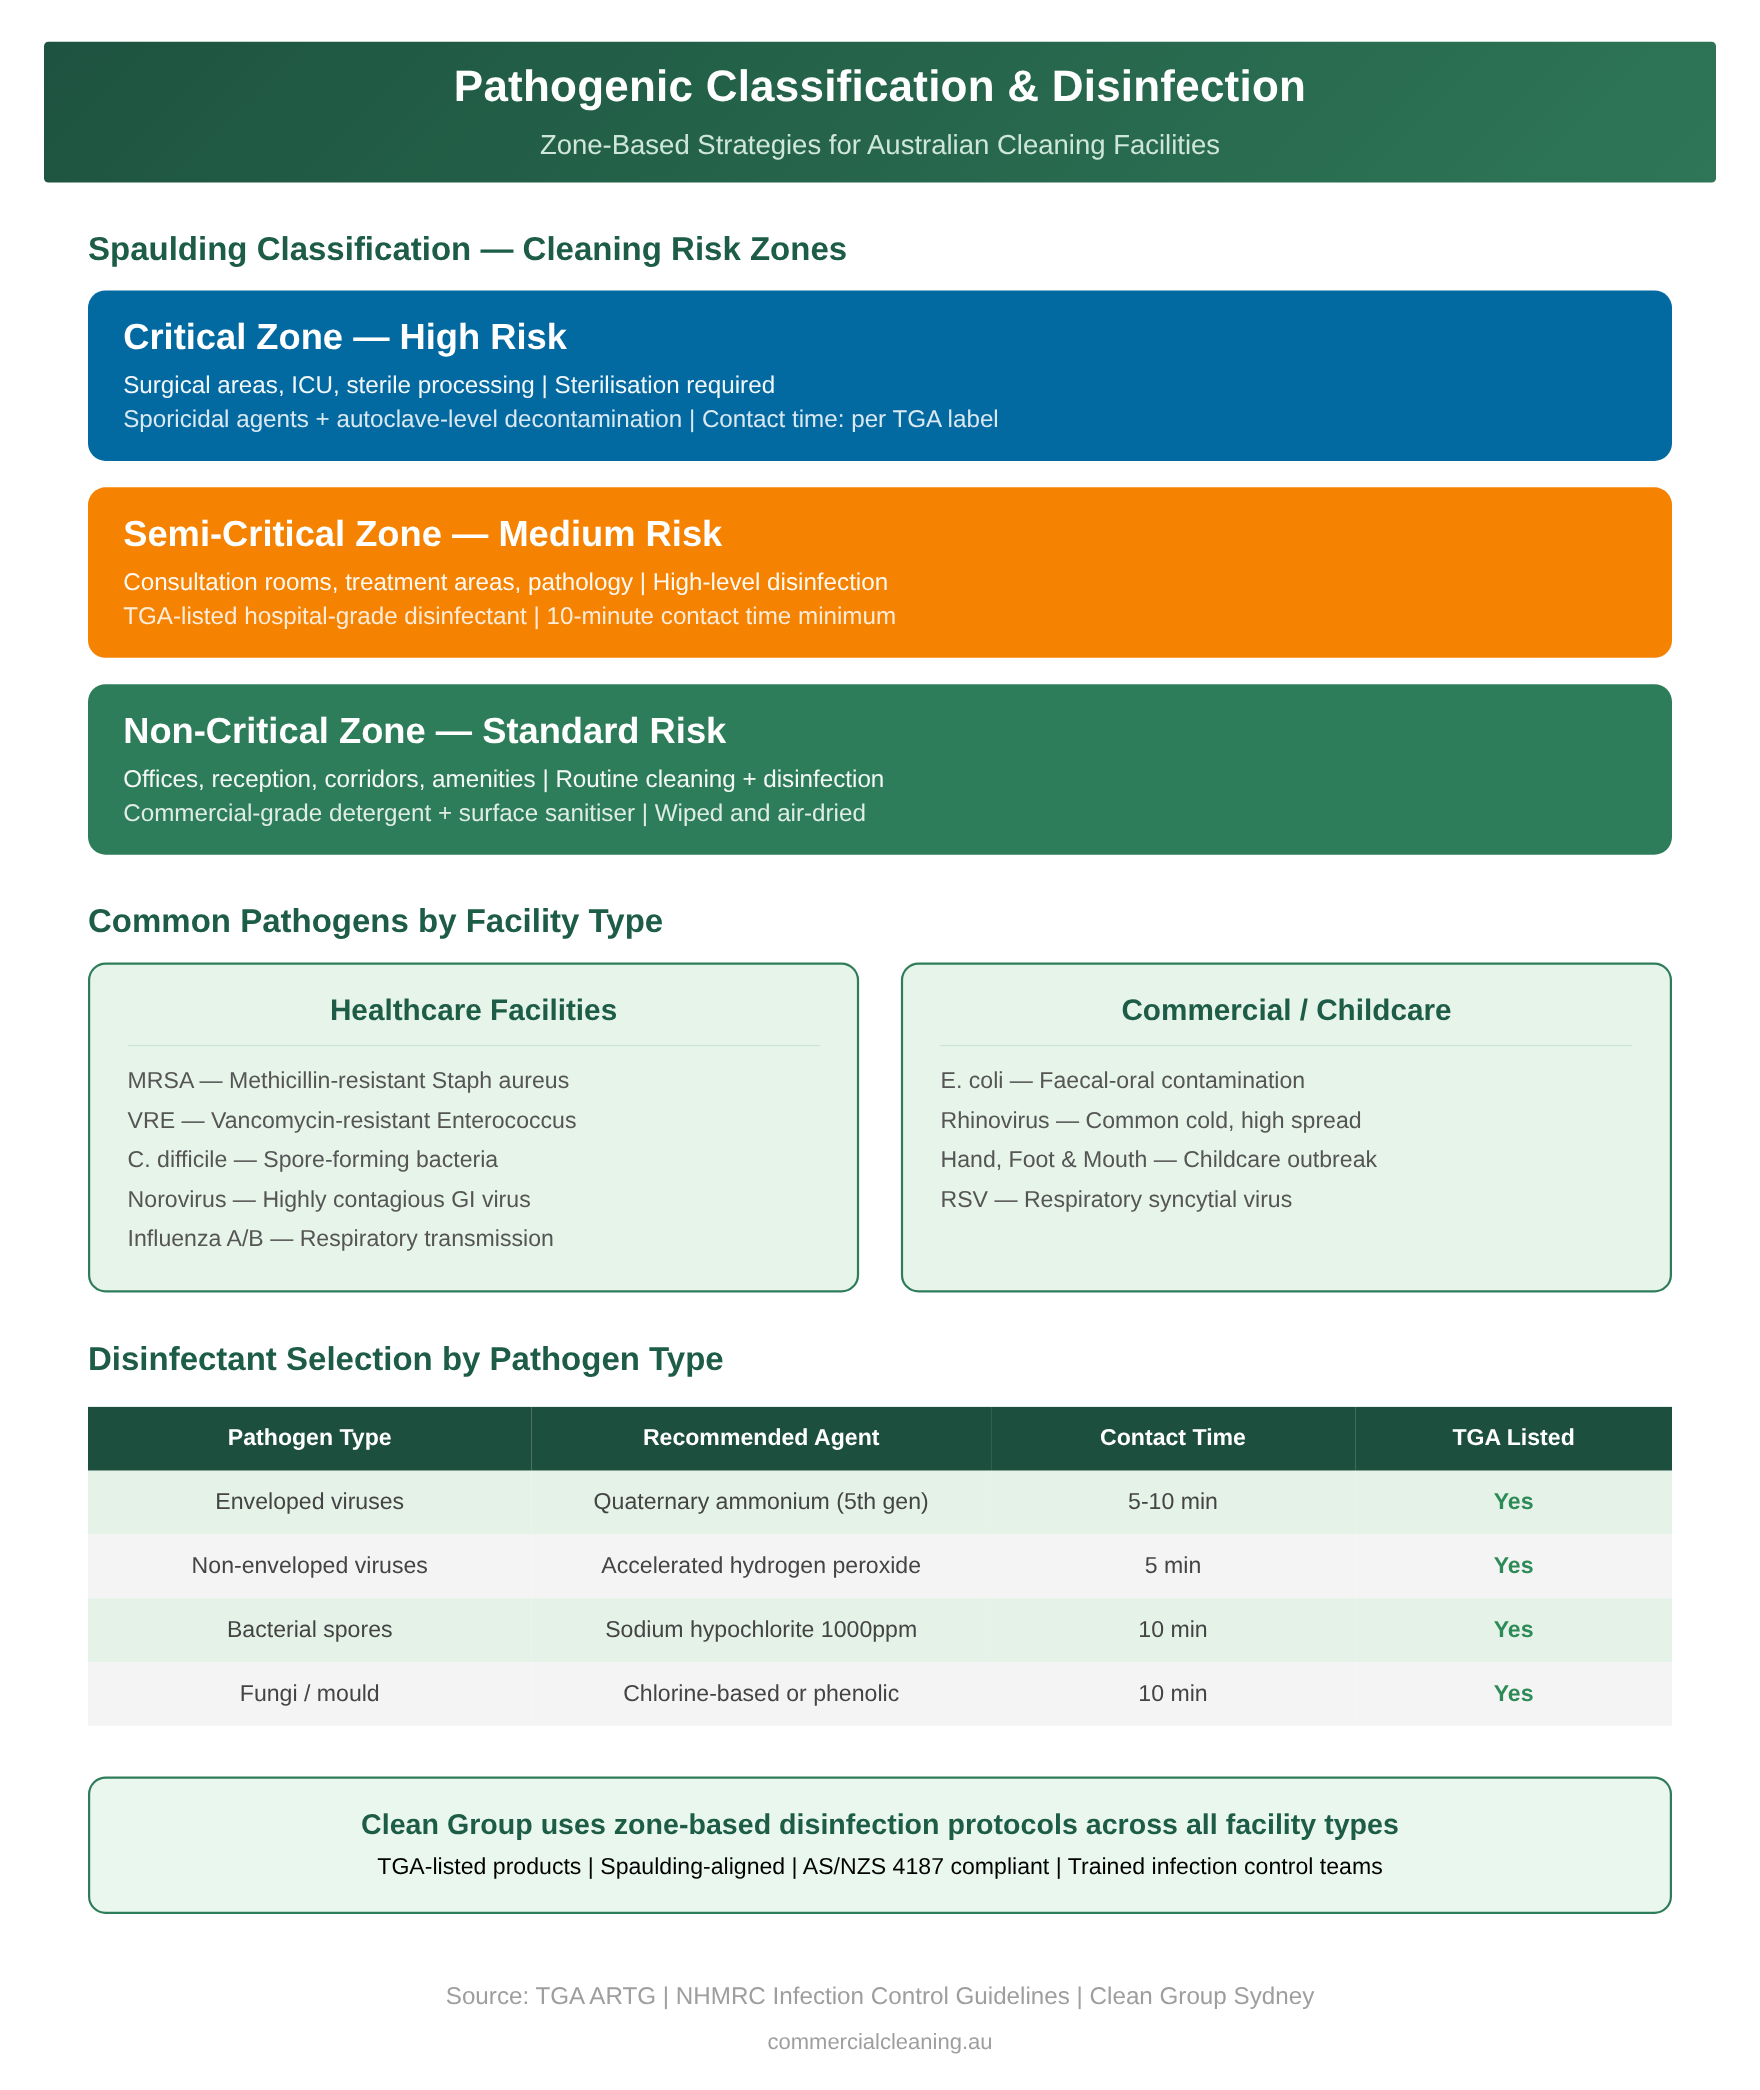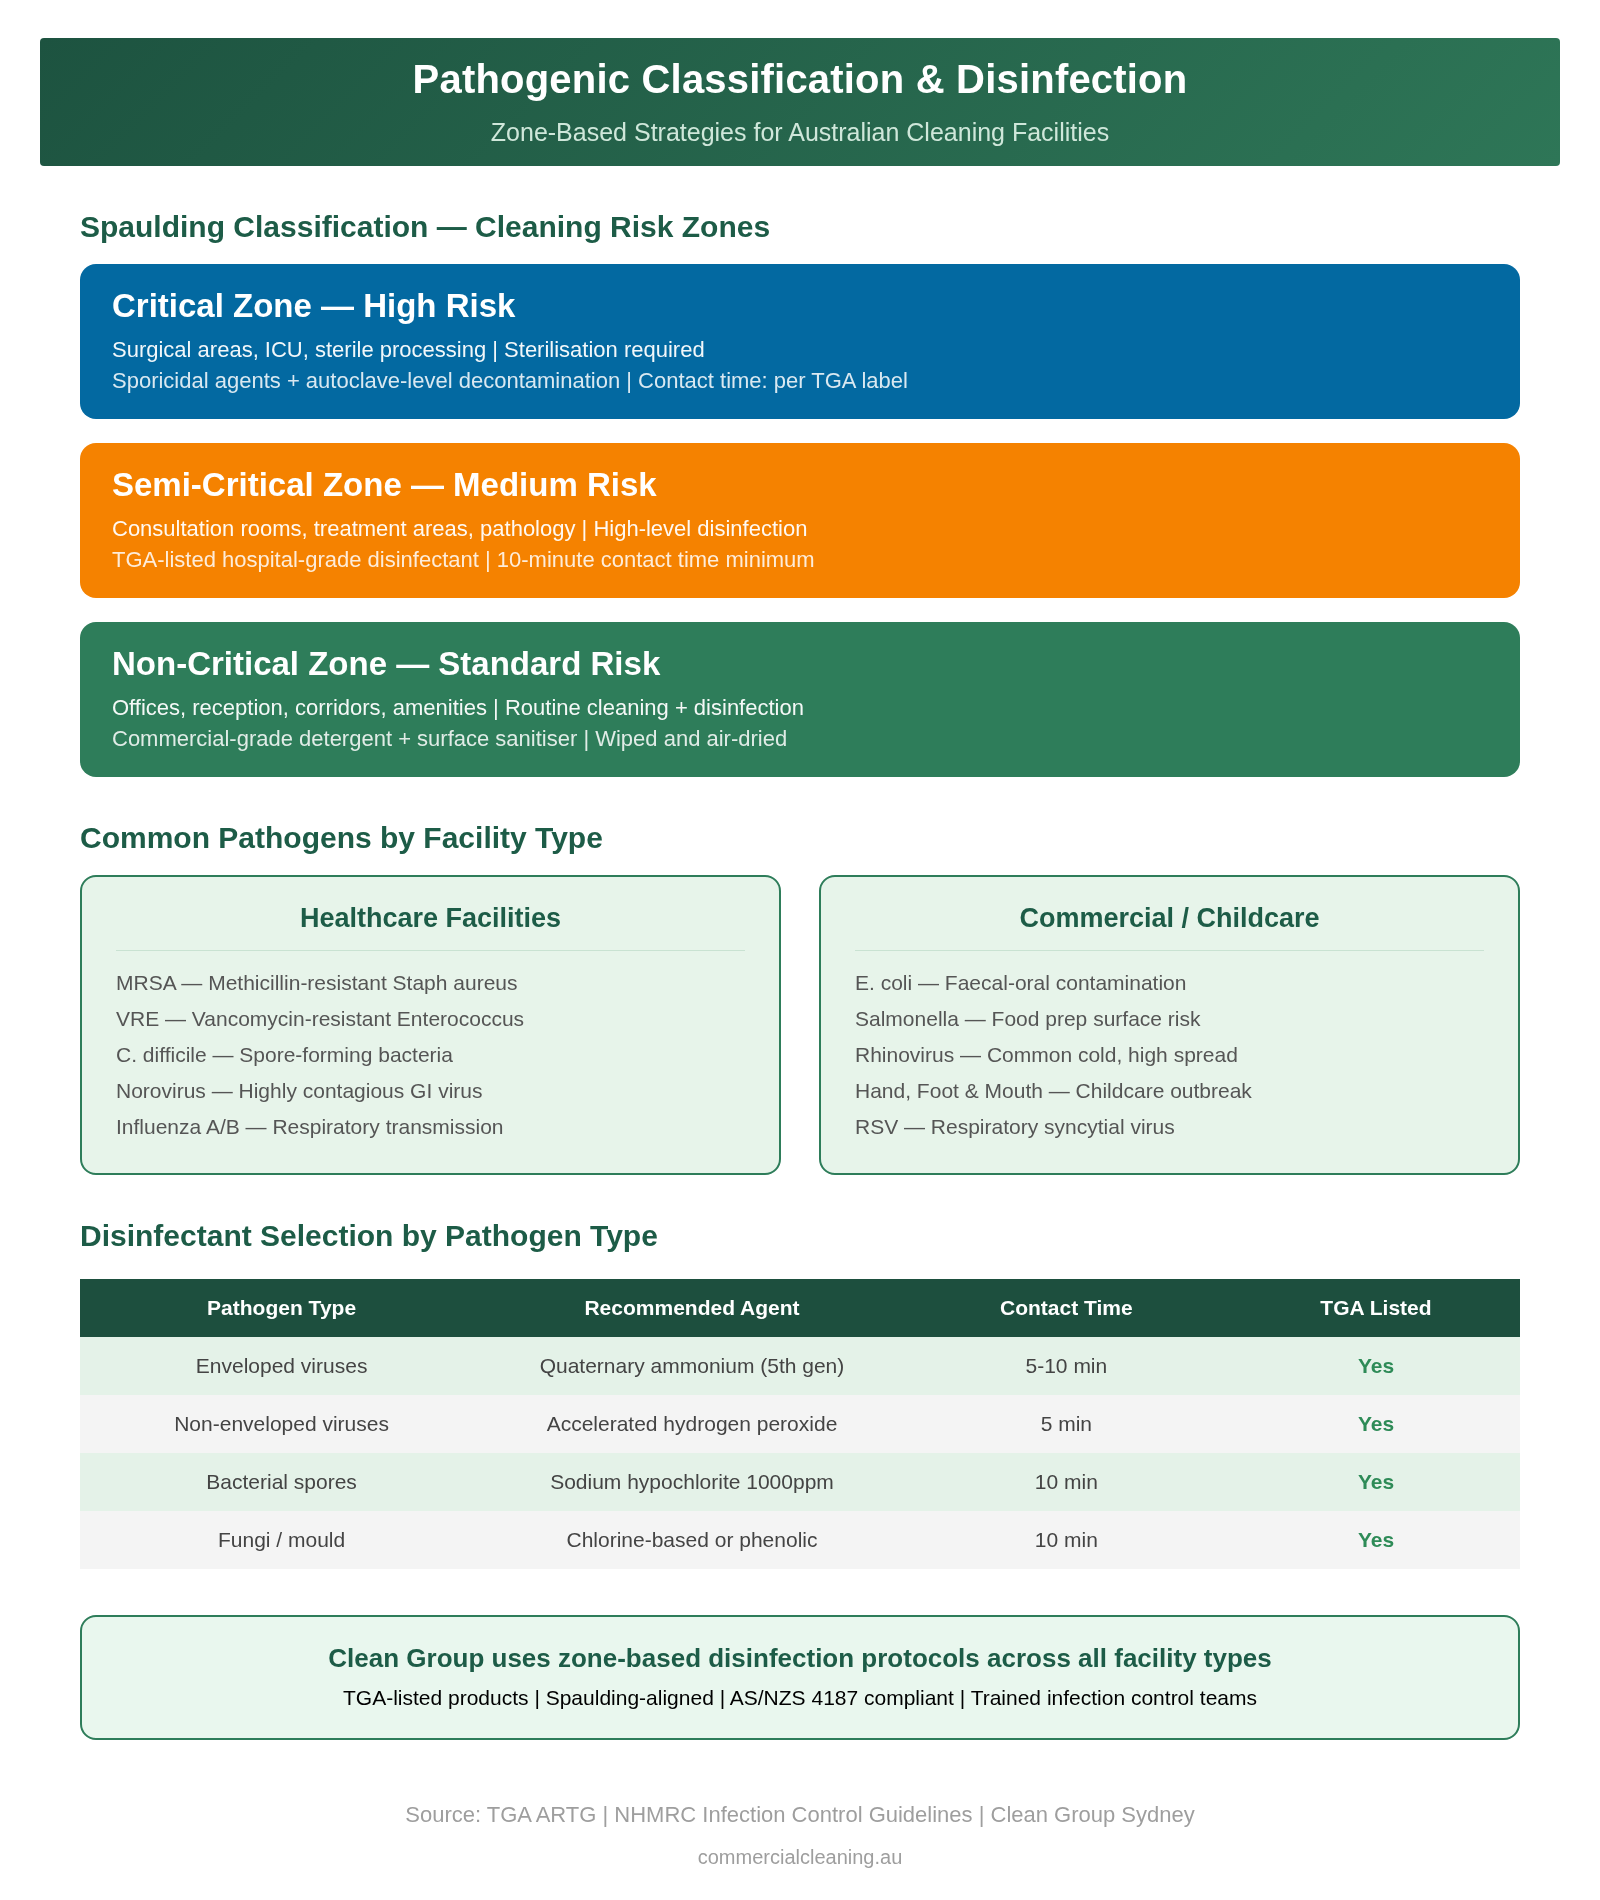--- a/index.html
+++ b/index.html
@@ -124,21 +124,20 @@
       <div class="card-item">MRSA — Methicillin-resistant Staph aureus</div>
       <div class="card-item">VRE — Vancomycin-resistant Enterococcus</div>
       <div class="card-item">C. difficile — Spore-forming bacteria</div>
       <div class="card-item">Norovirus — Highly contagious GI virus</div>
       <div class="card-item">Influenza A/B — Respiratory transmission</div>
     </section>
     <section class="card">
       <div class="card-title">Commercial / Childcare</div>
       <hr class="card-divider">
       <div class="card-item">E. coli — Faecal-oral contamination</div>
-      <div class="card-item">Salmonella — Food prep surface risk</div>
       <div class="card-item">Rhinovirus — Common cold, high spread</div>
       <div class="card-item">Hand, Foot &amp; Mouth — Childcare outbreak</div>
       <div class="card-item">RSV — Respiratory syncytial virus</div>
     </section>
   </div>
 
   <h2 class="section-heading">Disinfectant Selection by Pathogen Type</h2>
 
   <table class="disinfectant">
     <colgroup>

